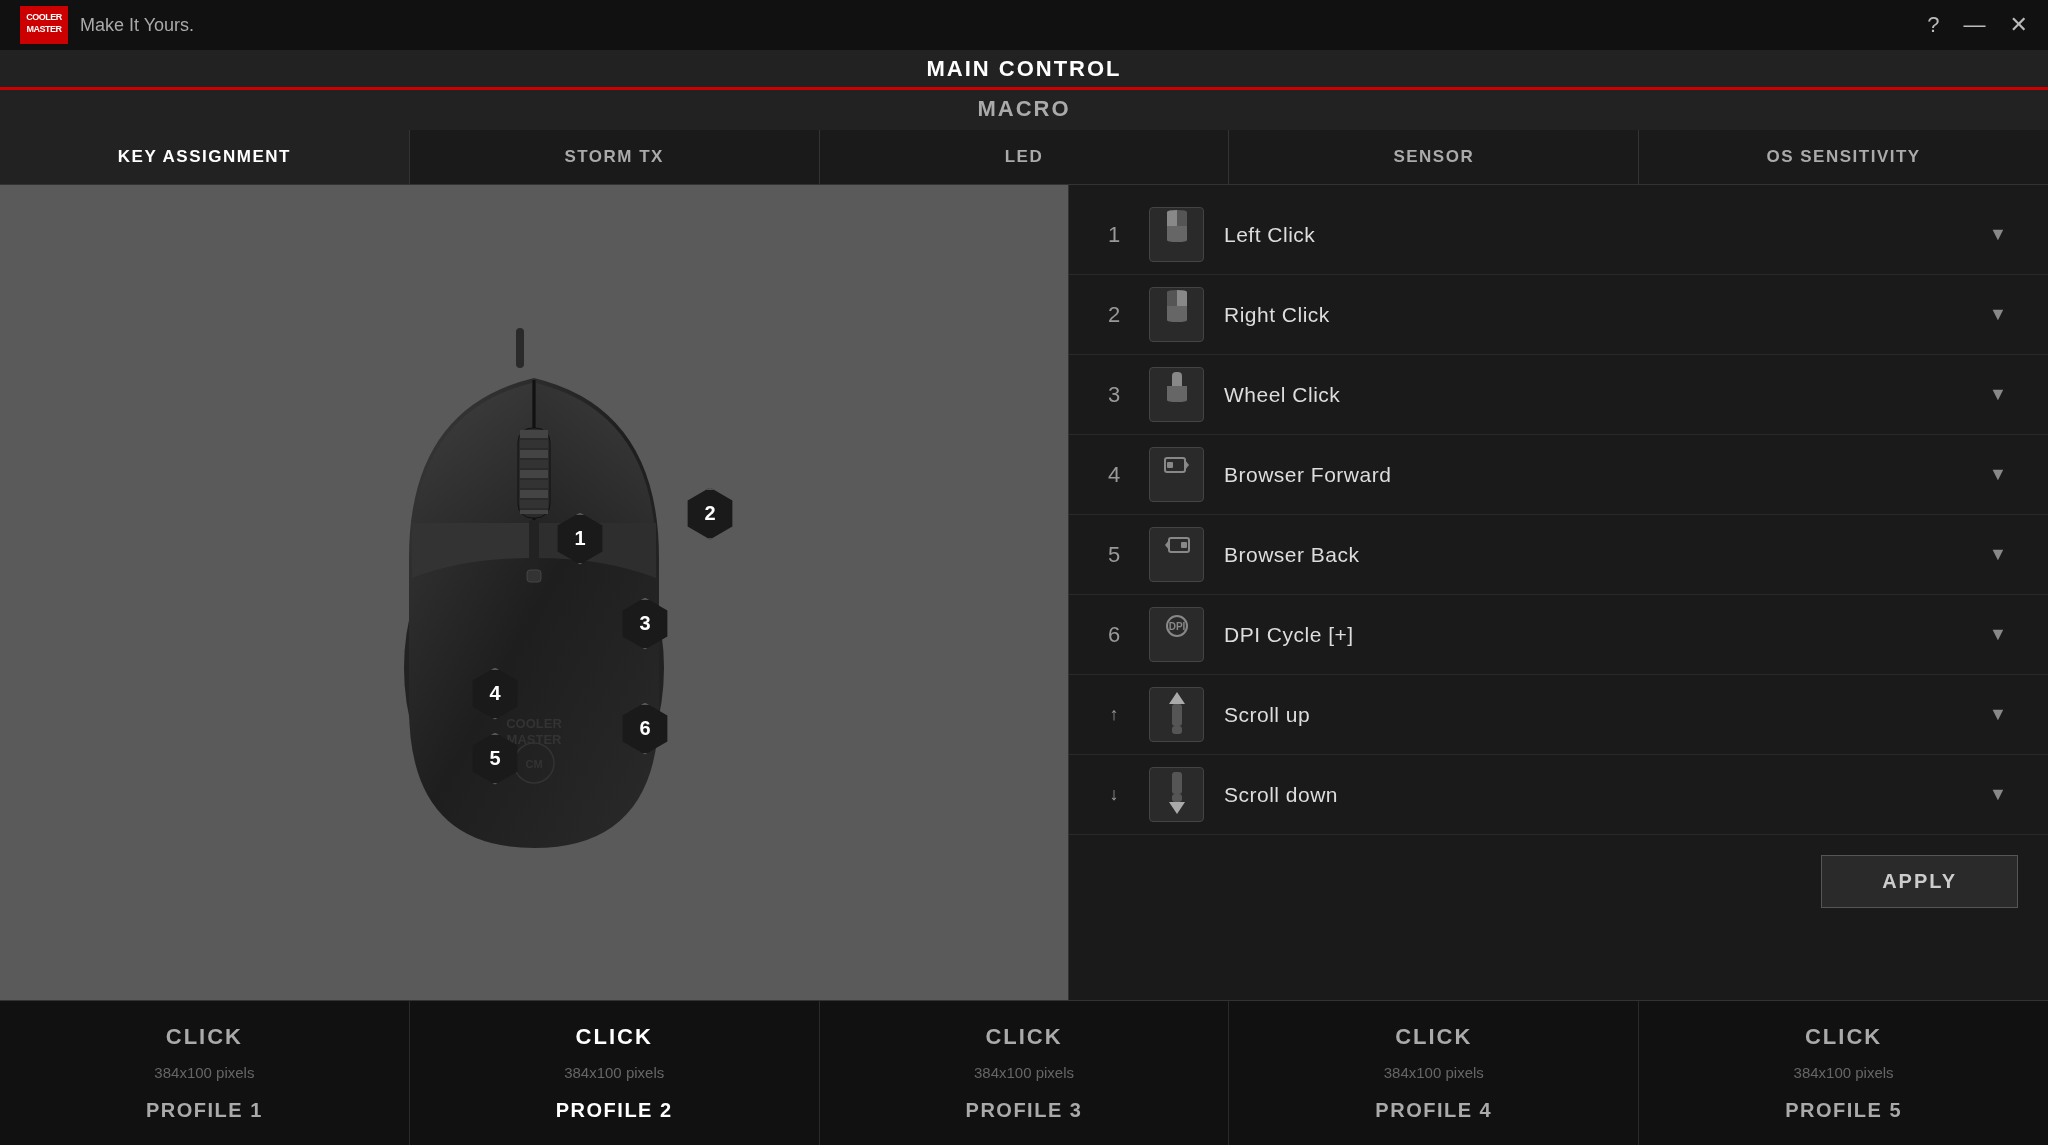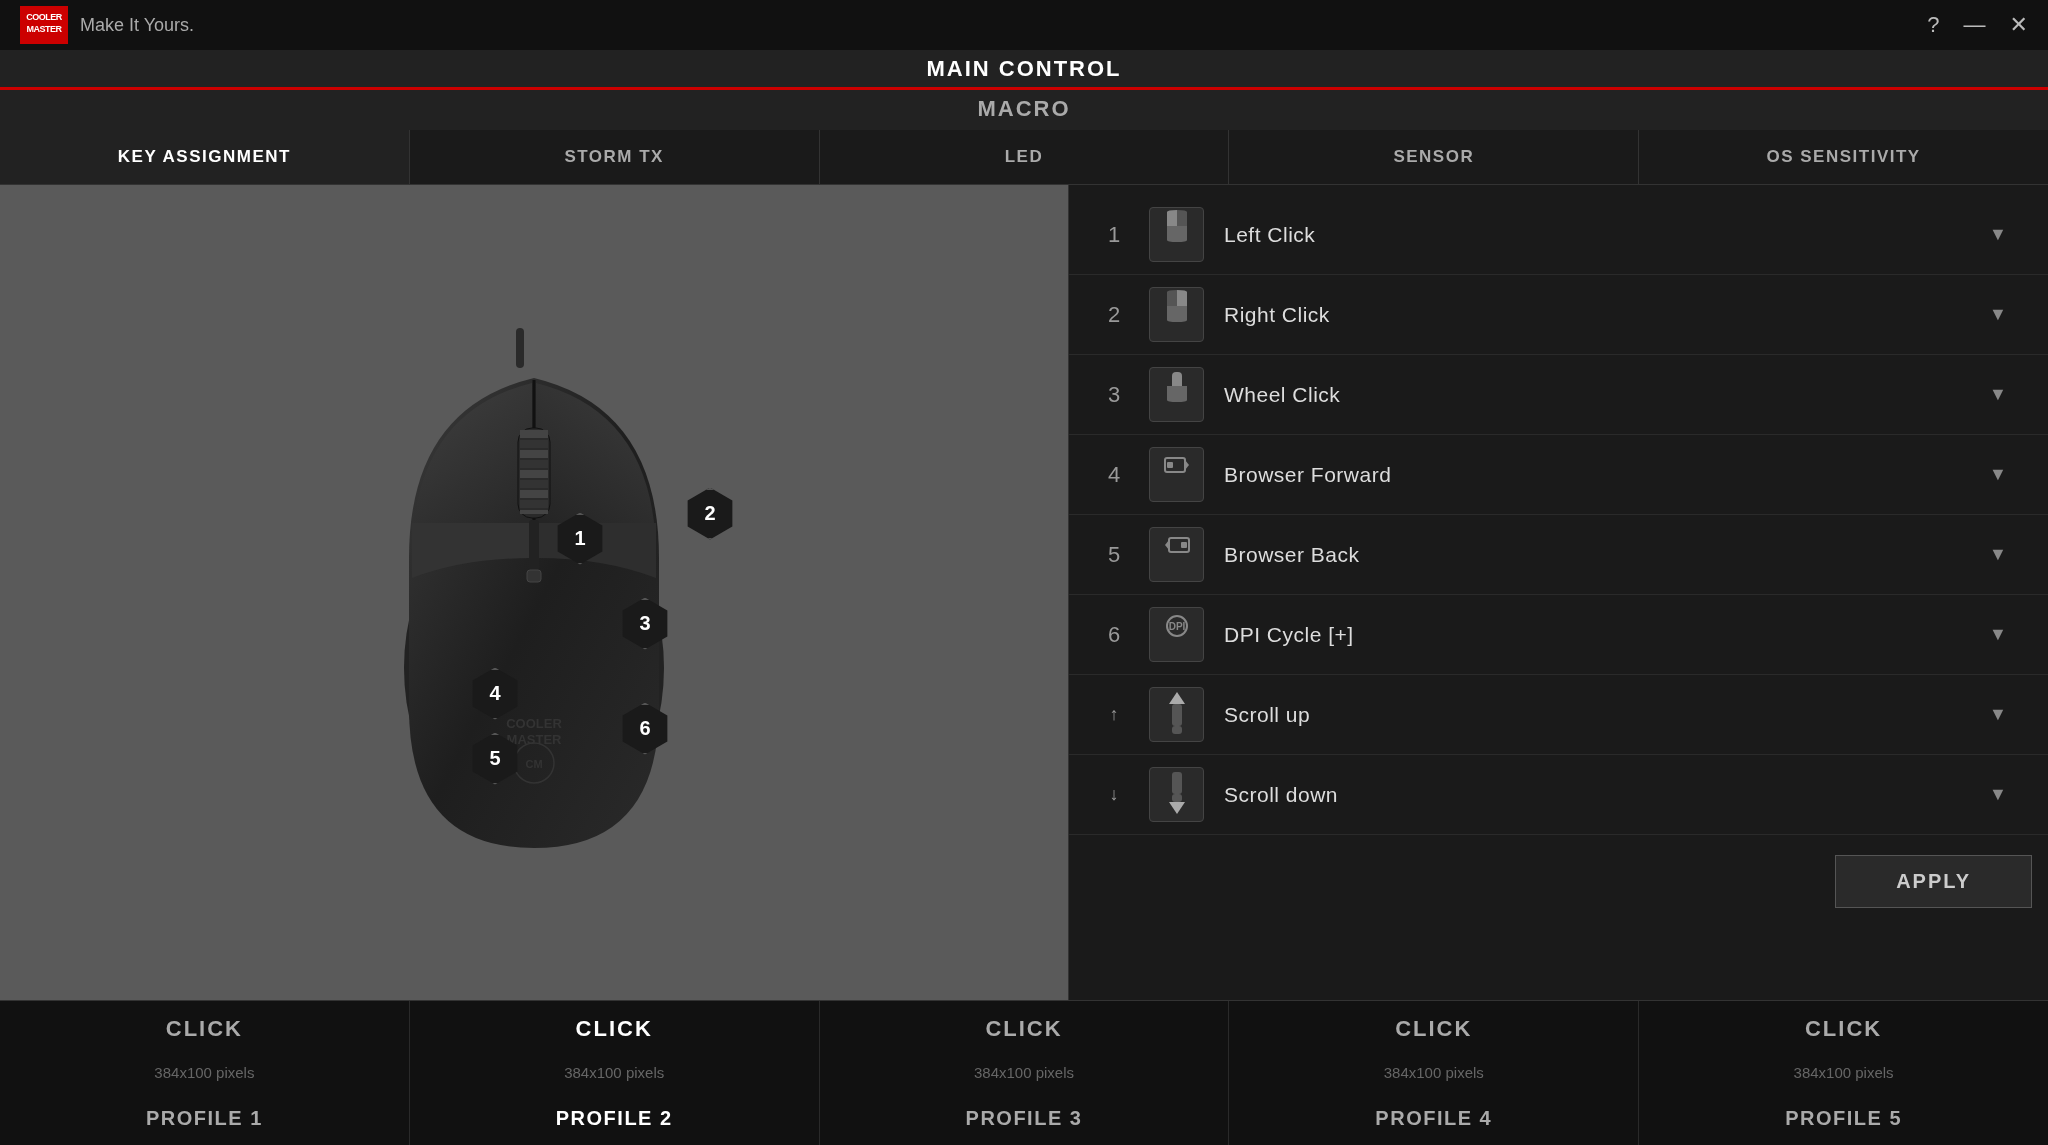--- a/index.html
+++ b/index.html
@@ -202,21 +202,21 @@
       display: flex;
       align-items: center;
       justify-content: center;
       cursor: pointer;
       color: #888;
       font-size: 18px;
     }
 
     
     .apply-area {
-      padding: 20px 16px;
+      padding: 20px 30px;
       display: flex;
       justify-content: flex-end;
       background: #1a1a1a;
     }
     .apply-btn {
       background: #2a2a2a;
       border: 1px solid #555;
       color: #ccc;
       font-size: 20px;
       font-weight: bold;
@@ -234,21 +234,21 @@
       border-top: 1px solid #333;
     }
     .profile-slot {
       flex: 1;
       display: flex;
       flex-direction: column;
       align-items: center;
       justify-content: center;
       border-right: 1px solid #2a2a2a;
       cursor: pointer;
-      gap: 22px;
+      gap: 14px;
     }
     .profile-slot:last-child { border-right: none; }
     .profile-click {
       font-size: 22px;
       font-weight: bold;
       letter-spacing: 2px;
       color: #aaa;
     }
     .profile-pixels {
       font-size: 15px;

